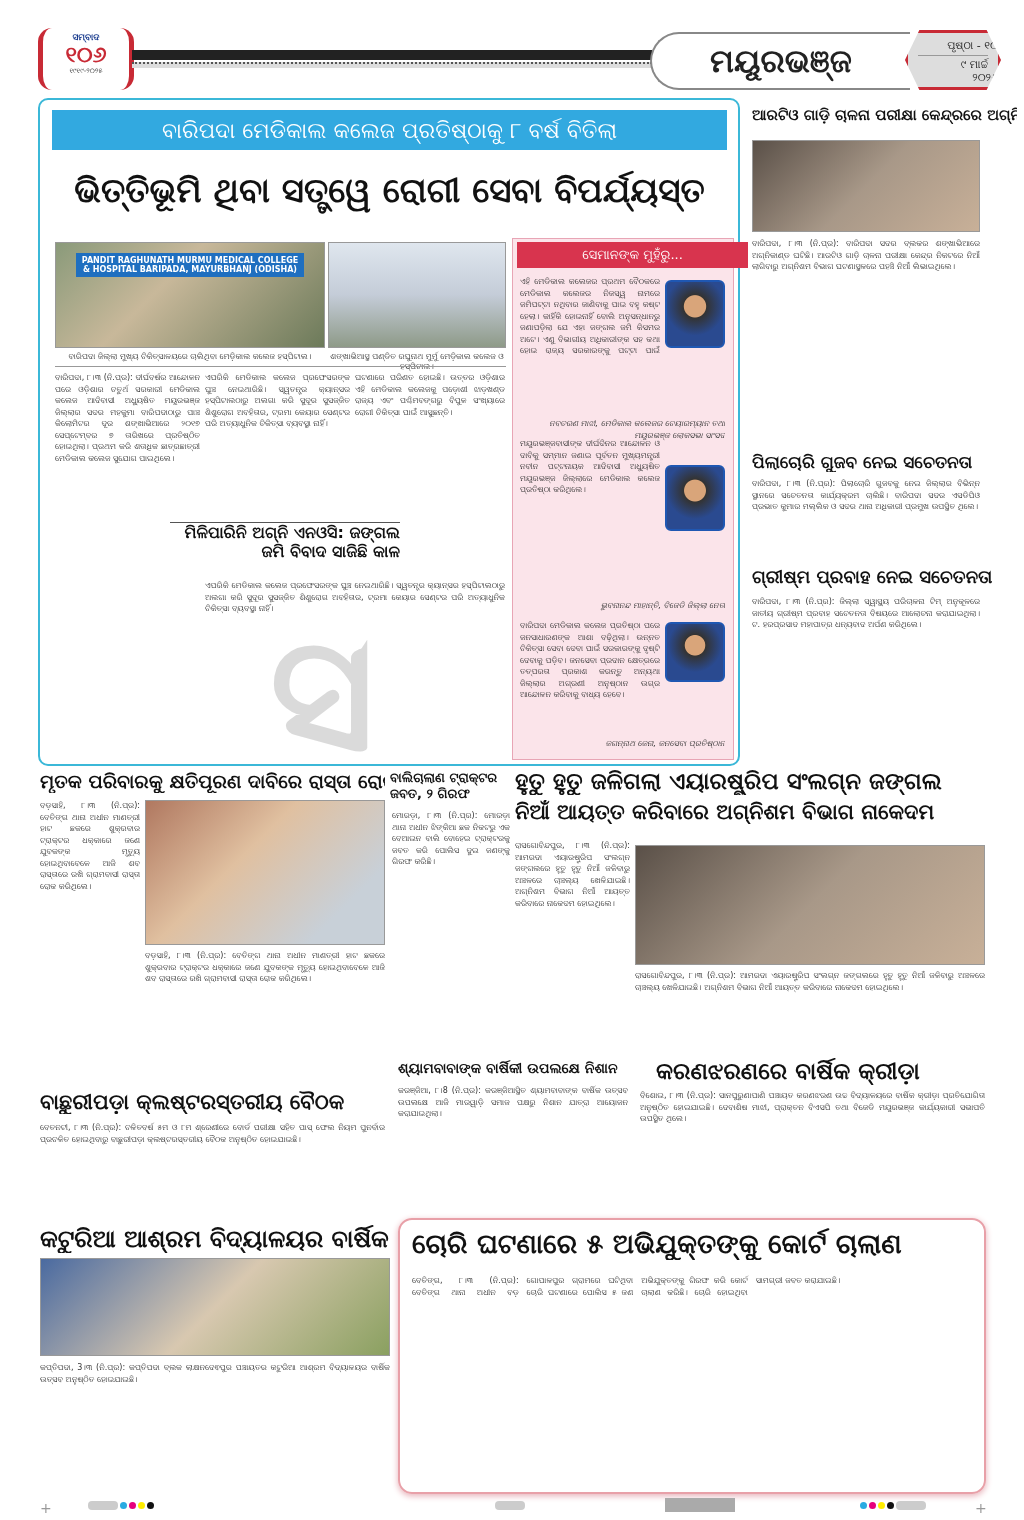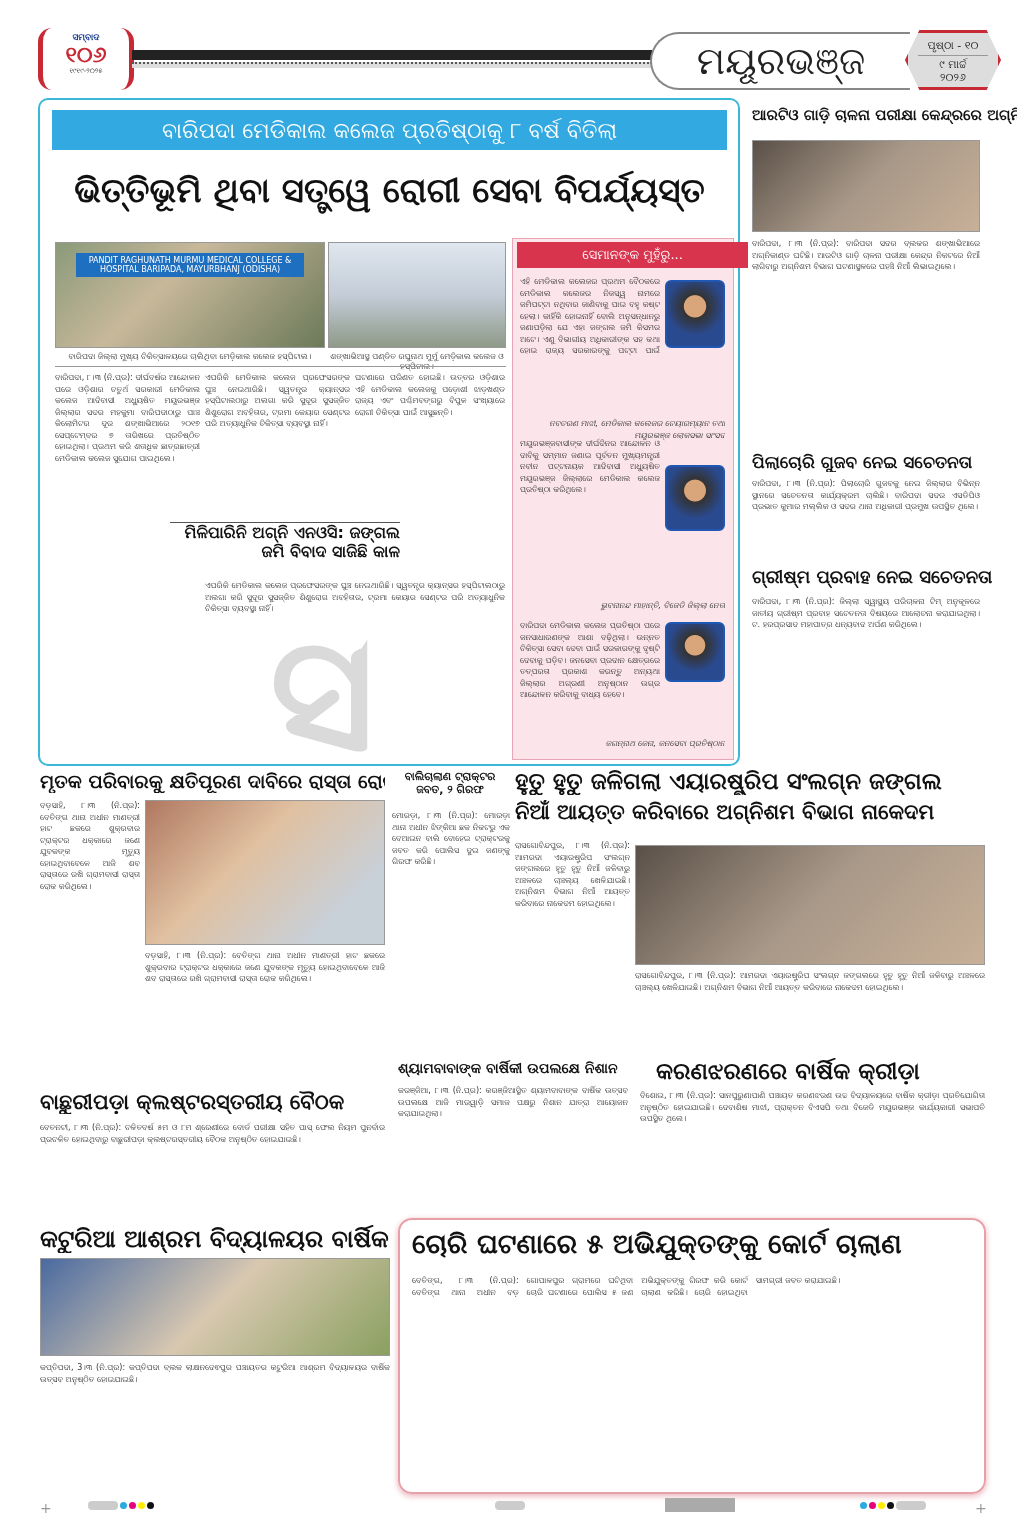--- a/index.html
+++ b/index.html
@@ -4,22 +4,22 @@
 <style>
 *{box-sizing:border-box;margin:0;padding:0}
 body{width:1024px;height:1520px;background:#fff;font-family:"DejaVu Sans",sans-serif;color:#222;position:relative;overflow:hidden}
 .abs{position:absolute}
 .logo{left:38px;top:28px;width:96px;height:62px;border-left:5px solid #c82a35;border-right:5px solid #c82a35;border-radius:14px;text-align:center}
 .logo .t{font-size:9px;color:#1b3d8f;font-weight:bold;margin-top:4px}
 .logo .n{font-size:22px;color:#c82a35;font-weight:bold;line-height:24px}
 .logo .y{font-size:7px;color:#333}
 .topbar{left:132px;top:50px;width:520px;height:10px;background:#222}
 .topbar2{left:132px;top:62px;width:520px;height:6px;border-top:2px dotted #555;background:#ddd}
-.section{left:650px;top:32px;width:260px;height:58px;border:2px solid #888;border-right:none;border-radius:30px 0 0 30px;display:flex;align-items:center;justify-content:center;font-size:38px;font-weight:normal;color:#222}
-.pagebadge{left:905px;top:30px;width:96px;height:60px;background:#ddd;border:3px solid #c82a35;clip-path:polygon(15% 0,85% 0,100% 50%,85% 100%,15% 100%,0 50%);text-align:center;font-size:11px;padding-top:6px;color:#222}
+.section{left:650px;top:32px;width:260px;height:58px;border:2px solid #888;border-right:none;border-radius:30px 0 0 30px;display:flex;align-items:center;justify-content:center;font-size:32px;font-weight:bold;color:#222}
+.pagebadge{left:905px;top:30px;width:96px;height:60px;background:#ddd;border:3px solid #c82a35;clip-path:polygon(15% 0,85% 0,100% 50%,85% 100%,15% 100%,0 50%);text-align:right;font-size:11px;padding-top:6px;color:#222}
 .mainbox{left:38px;top:98px;width:702px;height:668px;border:2px solid #3bb8d8;border-radius:10px}
 .kicker{left:52px;top:110px;width:675px;height:40px;background:#32a9e0;color:#fff;font-size:22px;display:flex;align-items:center;justify-content:center}
 .bighead{left:52px;top:158px;width:675px;height:64px;font-size:34px;font-weight:bold;display:flex;align-items:center;justify-content:center;color:#111}
 .img{background:linear-gradient(135deg,#8a9a7a,#c8b89a 40%,#6c7a5a);border:1px solid #999}
 .img.sky{background:linear-gradient(180deg,#dfe6ee,#c4ccd8 50%,#8e9a88)}
 .img.fire{background:linear-gradient(135deg,#5a5048,#a89888 50%,#c8b098)}
 .img.crowd{background:linear-gradient(135deg,#b07860,#e0c0a0 40%,#c8d0d8 80%)}
 .img.people{background:linear-gradient(135deg,#4a6aa0,#d8c8b0 50%,#8aa060)}
 .cap{font-size:8px;color:#333;text-align:center}
 .col{font-size:8px;line-height:11.5px;color:#333;text-align:justify;overflow:hidden}
@@ -49,21 +49,21 @@
   <div>ପୃଷ୍ଠା - ୧୦</div>
   <div style="border-top:1px solid #999;margin:3px 10px 0;padding-top:2px">୯ ମାର୍ଚ୍ଚ</div>
   <div>୨୦୨୬</div>
 </div>
 
 <div class="abs mainbox"></div>
 <div class="abs kicker">ବାରିପଦା ମେଡିକାଲ କଲେଜ ପ୍ରତିଷ୍ଠାକୁ ୮ ବର୍ଷ ବିତିଲା</div>
 <div class="abs bighead">ଭିତ୍ତିଭୂମି ଥିବା ସତ୍ତ୍ୱେ ରୋଗୀ ସେବା ବିପର୍ଯ୍ୟସ୍ତ</div>
 
 <div class="abs img" style="left:55px;top:242px;width:270px;height:106px">
-  <div style="margin:10px 20px;background:#1f6fc0;color:#fff;font-size:8px;padding:3px;text-align:center;font-weight:normal">PANDIT RAGHUNATH MURMU MEDICAL COLLEGE &amp; HOSPITAL BARIPADA, MAYURBHANJ (ODISHA)</div>
+  <div style="margin:10px 20px;background:#1f6fc0;color:#fff;font-size:8px;padding:3px;text-align:center;font-weight:bold">PANDIT RAGHUNATH MURMU MEDICAL COLLEGE &amp; HOSPITAL BARIPADA, MAYURBHANJ (ODISHA)</div>
 </div>
 <div class="abs img sky" style="left:328px;top:242px;width:178px;height:106px"></div>
 <div class="abs cap" style="left:55px;top:352px;width:270px">ବାରିପଦା ଜିଲ୍ଲା ମୁଖ୍ୟ ଚିକିତ୍ସାଳୟରେ ଚାଲିଥିବା ମେଡ଼ିକାଲ କଲେଜ ହସ୍ପିଟାଲ।</div>
 <div class="abs cap" style="left:328px;top:352px;width:178px">ଶଙ୍ଖାଭିଆସ୍ଥ ପଣ୍ଡିତ ରଘୁନାଥ ମୁର୍ମୁ ମେଡ଼ିକାଲ କଲେଜ ଓ ହସ୍ପିଟାଲ।</div>
 <div class="abs hr" style="left:55px;top:366px;width:451px"></div>
 
 <div class="abs col" style="left:55px;top:372px;width:145px;height:385px">ବାରିପଦା, ୮।୩ (ନି.ପ୍ର): ଦୀର୍ଘବର୍ଷର ଆନ୍ଦୋଳନ ପରେ ଓଡ଼ିଶାର ଚତୁର୍ଥ ସରକାରୀ ମେଡିକାଲ କଲେଜ ଆଦିବାସୀ ଅଧ୍ୟୁଷିତ ମୟୂରଭଞ୍ଜ ଜିଲ୍ଲାର ସଦର ମହକୁମା ବାରିପଦାଠାରୁ ପାଞ୍ଚ କିଲୋମିଟର ଦୂର ଶଙ୍ଖାଭିଆରେ ୨୦୧୭ ସେପ୍ଟେମ୍ବର ୭ ତାରିଖରେ ପ୍ରତିଷ୍ଠିତ ହୋଇଥିଲା। ପ୍ରଥମ କରି ଶତାଧିକ ଛାତ୍ରଛାତ୍ରୀ ମେଡିକାଲ କଲେଜ ସୁଯୋଗ ପାଇଥିଲେ।</div>
 <div class="abs col" style="left:205px;top:372px;width:145px;height:150px">ଏପରିକି ମେଡିକାଲ କଲେଜ ପ୍ରଫେସରଙ୍କ ଘୁଞ୍ଚ ନେଇଥାରିଛି। ସ୍ୱତନ୍ତ୍ର କ୍ୟାନ୍ସର ହସ୍ପିଟାଲଠାରୁ ଅଲଗା କରି ସୁଦୂର ସୁସଜ୍ଜିତ ଶିଶୁରୋଗ ଅବହିତାର, ଟ୍ରମା କେୟାର ସେଣ୍ଟର ପରି ଅତ୍ୟାଧୁନିକ ଚିକିତ୍ସା ବ୍ୟବସ୍ଥା ନାହିଁ।</div>
 <div class="abs col" style="left:355px;top:372px;width:150px;height:150px">ଘଟଣାରେ ପରିଣତ ହୋଇଛି। ଉତ୍ତର ଓଡ଼ିଶାର ଏହି ମେଡିକାଲ କଲେଜକୁ ପଡ଼ୋଶୀ ଝାଡ଼ଖଣ୍ଡ ରାଜ୍ୟ ଏବଂ ପଶ୍ଚିମବଙ୍ଗରୁ ବିପୁଳ ସଂଖ୍ୟାରେ ରୋଗୀ ଚିକିତ୍ସା ପାଇଁ ଆସୁଛନ୍ତି।</div>
 <div class="abs subhead" style="left:170px;top:522px;width:230px;height:52px;white-space:normal;text-align:right;font-size:16px;border-top:1px solid #555">ମିଳିପାରିନି ଅଗ୍ନି ଏନଓସି: ଜଙ୍ଗଲ ଜମି ବିବାଦ ସାଜିଛି କାଳ</div>
@@ -89,31 +89,31 @@
 <div class="abs subhead" style="left:752px;top:566px;width:265px;font-size:18px">ଗ୍ରୀଷ୍ମ ପ୍ରବାହ ନେଇ ସଚେତନତା</div>
 <div class="abs col" style="left:752px;top:596px;width:228px;height:160px">ବାରିପଦା, ୮।୩ (ନି.ପ୍ର): ଜିଲ୍ଲା ସ୍ୱାସ୍ଥ୍ୟ ପରିଚାଳନା ଟିମ୍ ଅନୁକୂଳରେ ଜାତୀୟ ଗ୍ରୀଷ୍ମ ପ୍ରବାହ ସଚେତନତା ବିଷୟରେ ଆଲୋଚନା କରାଯାଇଥିଲା। ଟ. ହରପ୍ରସାଦ ମହାପାତ୍ର ଧନ୍ୟବାଦ ଅର୍ପଣ କରିଥିଲେ।</div>
 
 <div class="abs watermark">ସ</div>
 
 <div class="abs subhead" style="left:40px;top:770px;width:345px;font-size:19px">ମୃତକ ପରିବାରକୁ କ୍ଷତିପୂରଣ ଦାବିରେ ରାସ୍ତା ରୋକ</div>
 <div class="abs col" style="left:40px;top:800px;width:100px;height:280px">ବଡ଼ସାହି, ୮।୩ (ନି.ପ୍ର): ବେତିଙ୍ଗ ଥାନା ଅଧୀନ ମାଣତ୍ରୀ ହାଟ ଛକରେ ଶୁକ୍ରବାର ଟ୍ରାକ୍ଟର ଧକ୍କାରେ ଜଣେ ଯୁବକଙ୍କ ମୃତ୍ୟୁ ହୋଇଥିବାବେଳେ ଆଜି ଶବ ରାସ୍ତାରେ ରଖି ଗ୍ରାମବାସୀ ରାସ୍ତା ରୋକ କରିଥିଲେ।</div>
 <div class="abs img crowd" style="left:145px;top:800px;width:240px;height:145px"></div>
 <div class="abs col" style="left:145px;top:950px;width:240px;height:100px">ବଡ଼ସାହି, ୮।୩ (ନି.ପ୍ର): ବେତିଙ୍ଗ ଥାନା ଅଧୀନ ମାଣତ୍ରୀ ହାଟ ଛକରେ ଶୁକ୍ରବାର ଟ୍ରାକ୍ଟର ଧକ୍କାରେ ଜଣେ ଯୁବକଙ୍କ ମୃତ୍ୟୁ ହୋଇଥିବାବେଳେ ଆଜି ଶବ ରାସ୍ତାରେ ରଖି ଗ୍ରାମବାସୀ ରାସ୍ତା ରୋକ କରିଥିଲେ।</div>
 
-<div class="abs subhead" style="left:390px;top:770px;width:120px;font-size:11px;white-space:normal;text-align:center">ବାଲିଚାଲାଣ ଟ୍ରାକ୍ଟର ଜବତ, ୨ ଗିରଫ</div>
+<div class="abs subhead" style="left:390px;top:770px;width:120px;font-size:13px;white-space:normal;text-align:left">ବାଲିଚାଲାଣ ଟ୍ରାକ୍ଟର ଜବତ, ୨ ଗିରଫ</div>
 <div class="abs col" style="left:392px;top:810px;width:118px;height:240px">ମୋରଡ଼ା, ୮।୩ (ନି.ପ୍ର): ମୋରଡ଼ା ଥାନା ଅଧୀନ ଝିଙ୍କିଆ ଛକ ନିକଟରୁ ଏକ ବେଆଇନ ବାଲି ବୋହେଇ ଟ୍ରାକ୍ଟରକୁ ଜବତ କରି ପୋଲିସ ଦୁଇ ଜଣଙ୍କୁ ଗିରଫ କରିଛି।</div>
 
 <div class="abs subhead" style="left:515px;top:768px;width:480px;font-size:23px">ହୁତୁ ହୁତୁ ଜଳିଗଲା ଏୟାରଷ୍ଟ୍ରିପ ସଂଲଗ୍ନ ଜଙ୍ଗଲ</div>
 <div class="abs subhead" style="left:515px;top:800px;width:480px;font-size:21px">ନିଆଁ ଆୟତ୍ତ କରିବାରେ ଅଗ୍ନିଶମ ବିଭାଗ ନାକେଦମ</div>
 <div class="abs col" style="left:515px;top:840px;width:115px;height:210px">ରାସଗୋବିନ୍ଦପୁର, ୮।୩ (ନି.ପ୍ର): ଆମରଦା ଏୟାରଷ୍ଟ୍ରିପ ସଂଲଗ୍ନ ଜଙ୍ଗଲରେ ହୁତୁ ହୁତୁ ନିଆଁ ଜଳିବାରୁ ଅଞ୍ଚଳରେ ଚାଞ୍ଚଲ୍ୟ ଖେଳିଯାଇଛି। ଅଗ୍ନିଶମ ବିଭାଗ ନିଆଁ ଆୟତ୍ତ କରିବାରେ ନାକେଦମ ହୋଇଥିଲେ।</div>
 <div class="abs img fire" style="left:635px;top:845px;width:350px;height:120px"></div>
 <div class="abs col" style="left:635px;top:970px;width:350px;height:80px">ରାସଗୋବିନ୍ଦପୁର, ୮।୩ (ନି.ପ୍ର): ଆମରଦା ଏୟାରଷ୍ଟ୍ରିପ ସଂଲଗ୍ନ ଜଙ୍ଗଲରେ ହୁତୁ ହୁତୁ ନିଆଁ ଜଳିବାରୁ ଅଞ୍ଚଳରେ ଚାଞ୍ଚଲ୍ୟ ଖେଳିଯାଇଛି। ଅଗ୍ନିଶମ ବିଭାଗ ନିଆଁ ଆୟତ୍ତ କରିବାରେ ନାକେଦମ ହୋଇଥିଲେ।</div>
 
 <div class="abs subhead" style="left:398px;top:1060px;width:220px;font-size:14px">ଶ୍ୟାମବାବାଙ୍କ ବାର୍ଷିକୀ ଉପଲକ୍ଷେ ନିଶାନ ଯାତ୍ରା</div>
-<div class="abs col" style="left:398px;top:1085px;width:230px;height:130px">କରଞ୍ଜିଆ, ୮।୩ (ନି.ପ୍ର): କରଞ୍ଜିଆସ୍ଥିତ ଶ୍ୟାମବାବାଙ୍କ ବାର୍ଷିକ ଉତ୍ସବ ଉପଲକ୍ଷେ ଆଜି ମାରୱାଡ଼ି ସମାଜ ପକ୍ଷରୁ ନିଶାନ ଯାତ୍ରା ଆୟୋଜନ କରାଯାଇଥିଲା।</div>
+<div class="abs col" style="left:398px;top:1085px;width:230px;height:130px">କରଞ୍ଜିଆ, ୮।8 (ନି.ପ୍ର): କରଞ୍ଜିଆସ୍ଥିତ ଶ୍ୟାମବାବାଙ୍କ ବାର୍ଷିକ ଉତ୍ସବ ଉପଲକ୍ଷେ ଆଜି ମାରୱାଡ଼ି ସମାଜ ପକ୍ଷରୁ ନିଶାନ ଯାତ୍ରା ଆୟୋଜନ କରାଯାଇଥିଲା।</div>
 <div class="abs subhead" style="left:656px;top:1058px;width:350px;font-size:23px">କରଣଝରଣରେ ବାର୍ଷିକ କ୍ରୀଡ଼ା</div>
 <div class="abs col" style="left:640px;top:1090px;width:345px;height:120px">ବିଶୋଇ, ୮।୩ (ନି.ପ୍ର): ସାନପୁରୁଣାପାଣି ପଞ୍ଚାୟତ କରଣଝରଣ ଉଚ୍ଚ ବିଦ୍ୟାଳୟରେ ବାର୍ଷିକ କ୍ରୀଡ଼ା ପ୍ରତିଯୋଗିତା ଅନୁଷ୍ଠିତ ହୋଇଯାଇଛି। ଦେବାଶିଷ ମାଝୀ, ପ୍ରାକ୍ତନ ବିଏସପି ତଥା ବିଜେଡି ମୟୂରଭଞ୍ଜ କାର୍ଯ୍ୟକାରୀ ସଭାପତି ଉପସ୍ଥିତ ଥିଲେ।</div>
 
 <div class="abs subhead" style="left:40px;top:1090px;width:345px;font-size:21px">ବାଛୁରୀପଡ଼ା କ୍ଲଷ୍ଟରସ୍ତରୀୟ ବୈଠକ</div>
 <div class="abs col" style="left:40px;top:1122px;width:345px;height:98px">ବେତନଟୀ, ୮।୩ (ନି.ପ୍ର): ଚଳିତବର୍ଷ ୫ମ ଓ ୮ମ ଶ୍ରେଣୀରେ ବୋର୍ଡ ପରୀକ୍ଷା ସହିତ ପାସ୍ ଫେଲ ନିୟମ ପୁନର୍ବାର ପ୍ରଚଳିତ ହୋଇଥିବାରୁ ବାଛୁରୀପଡ଼ା କ୍ଲଷ୍ଟରସ୍ତରୀୟ ବୈଠକ ଅନୁଷ୍ଠିତ ହୋଇଯାଇଛି।</div>
 
 <div class="abs subhead" style="left:40px;top:1225px;width:350px;font-size:24px">କଟୁରିଆ ଆଶ୍ରମ ବିଦ୍ୟାଳୟର ବାର୍ଷିକ ଉତ୍ସବ</div>
 <div class="abs img people" style="left:40px;top:1258px;width:350px;height:98px"></div>
 <div class="abs col" style="left:40px;top:1362px;width:350px;height:118px">କପ୍ତିପଦା, 3।୩ (ନି.ପ୍ର): କପ୍ତିପଦା ବ୍ଲକ ଲାକ୍ଷନଦେଵପୁର ପଞ୍ଚାୟତର କଟୁରିଆ ଆଶ୍ରମ ବିଦ୍ୟାଳୟର ବାର୍ଷିକ ଉତ୍ସବ ଅନୁଷ୍ଠିତ ହୋଇଯାଇଛି।</div>
 

